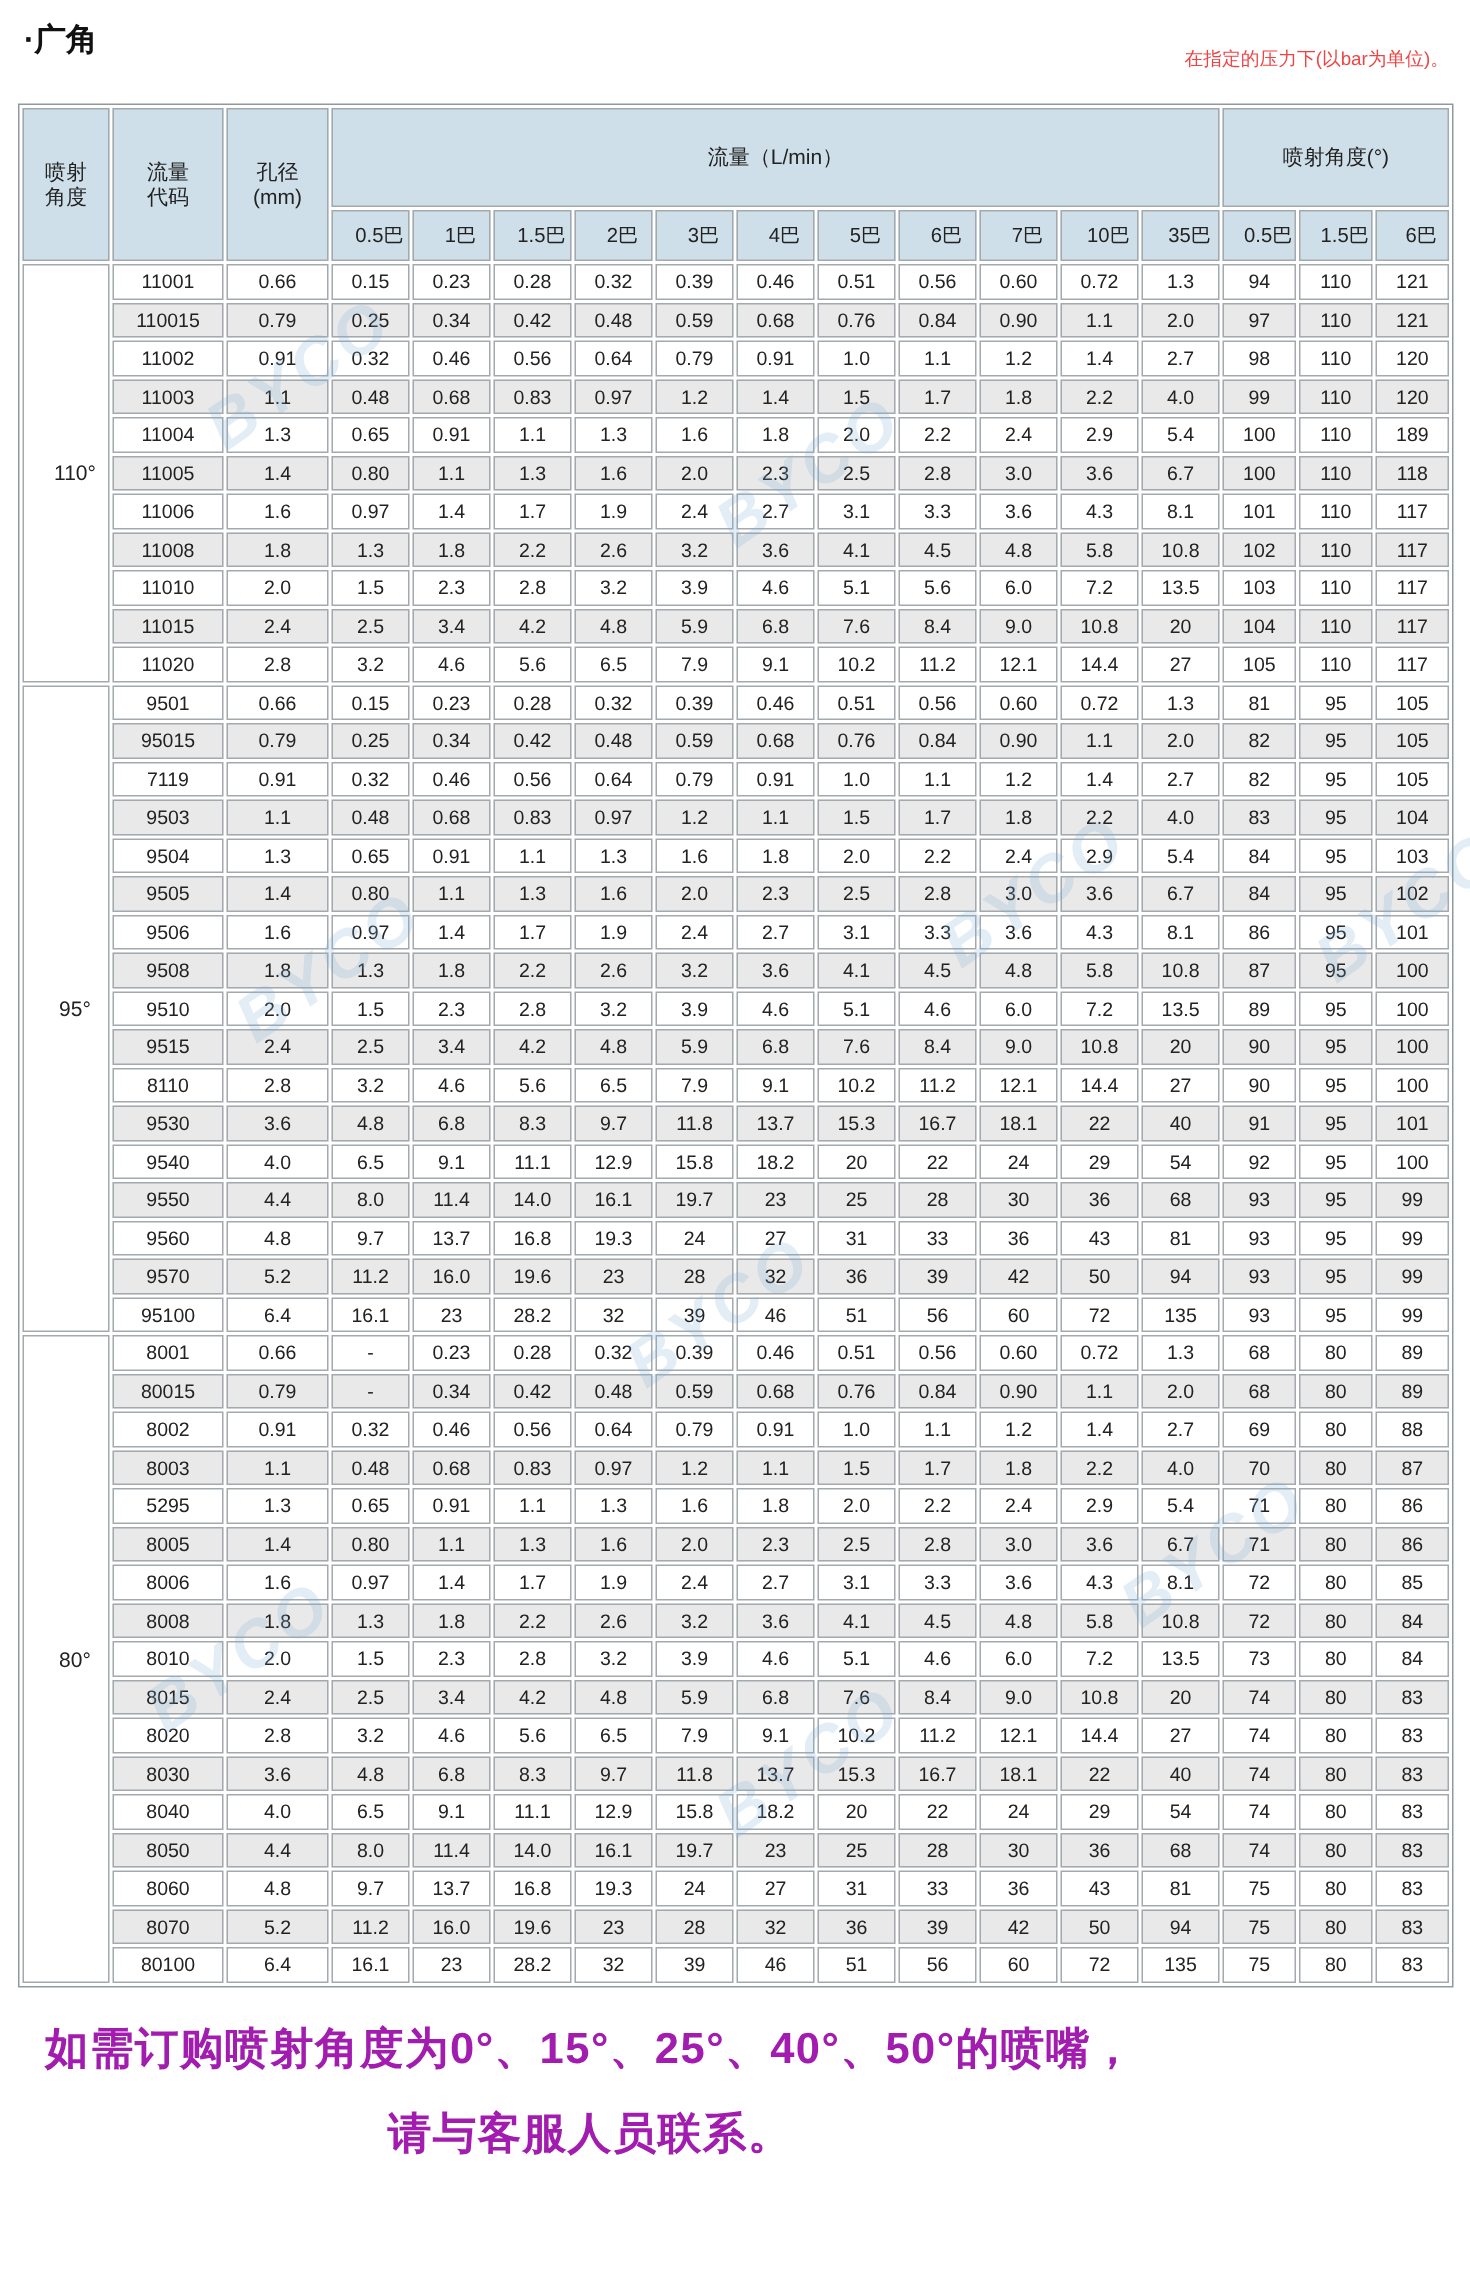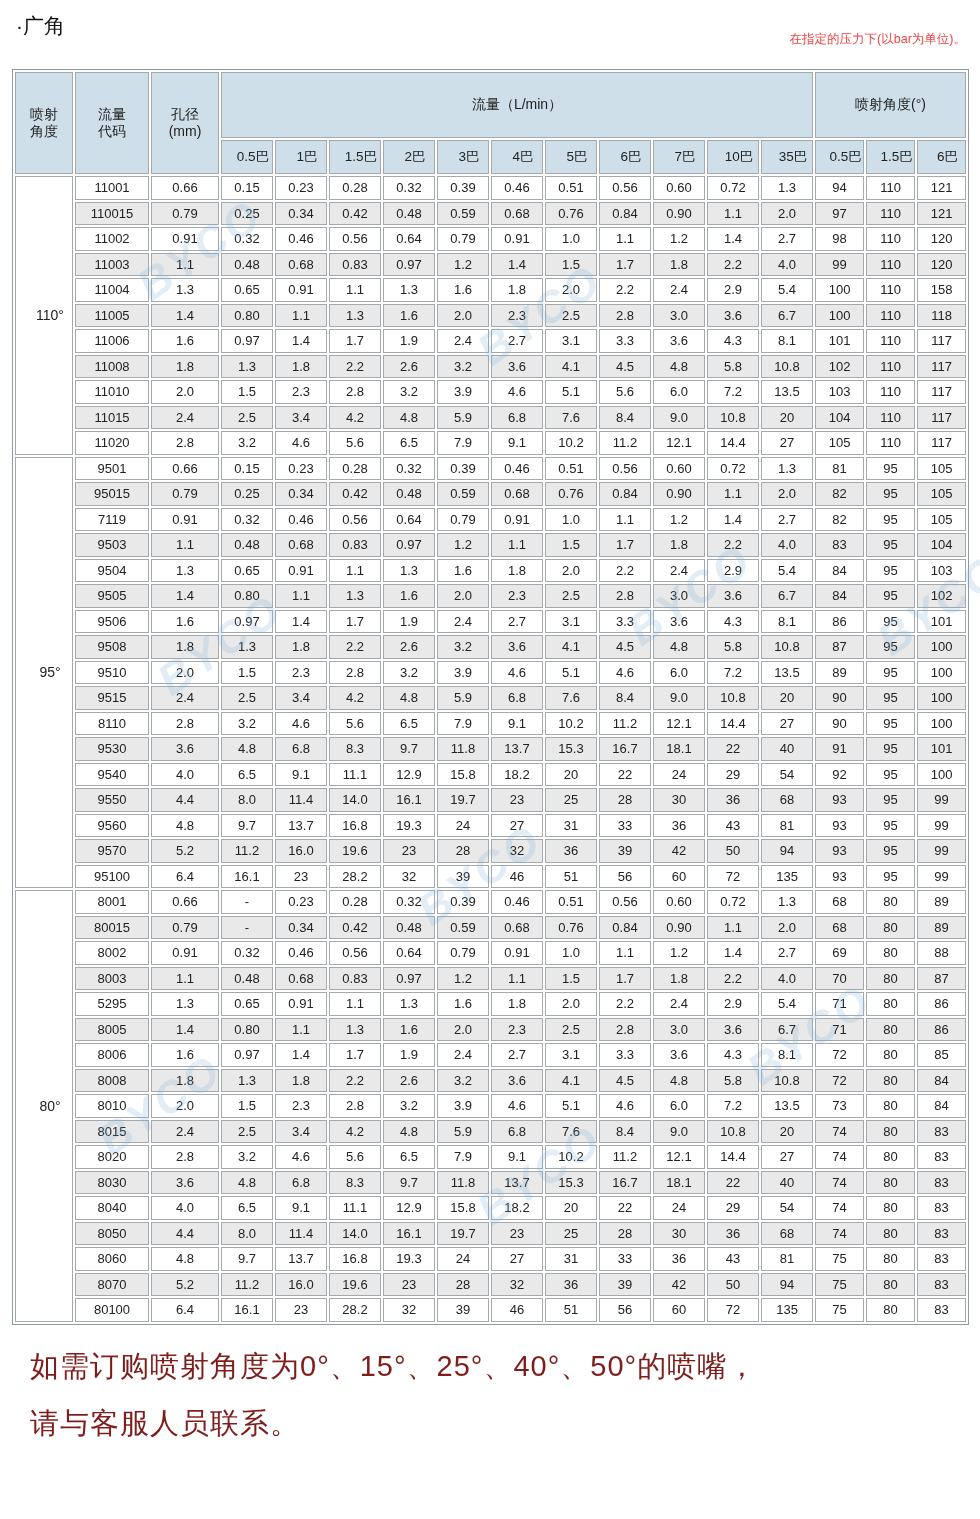--- a/index.html
+++ b/index.html
@@ -1,39 +1,39 @@
 <!DOCTYPE html>
 <html><head>
 <meta charset="utf-8">
 <style>
   html,body{margin:0;padding:0;background:#ffffff;}
   body{width:980px;height:1519px;font-family:"Liberation Sans","DejaVu Sans",sans-serif;color:#1a1a1a;position:relative;overflow:hidden;}
   .page{position:relative;width:980px;height:1519px;}
   .topbar{position:relative;height:57px;}
-  .title{position:absolute;left:16px;top:12px;font-size:21px;font-weight:normal;color:#111;}
+  .title{position:absolute;left:16px;top:12px;font-size:21px;font-weight:bold;color:#111;}
   .note{position:absolute;right:14px;top:31px;font-size:12.5px;color:#ef4444;}
   table.spec{
     margin:12px 12px;width:956px;table-layout:fixed;
     border-collapse:separate;border-spacing:2px;
     background:#ffffff;border:1px solid #8f9aa0;
   }
   table.spec th, table.spec td{
     border:1px solid #a3a9ad;text-align:center;vertical-align:middle;
     padding:0;overflow:hidden;
   }
   thead th{
     background:#cfdfe9;font-weight:normal;font-size:14px;color:#222;
     white-space:pre-line;line-height:1.25;
   }
   tr.hdr-top th{height:64px;}
   tr.hdr-sub th{height:32px;font-size:13.5px;padding-left:12px;}
   tbody td{font-size:13px;height:21.5px;color:#222;background:#ffffff;}
   tbody tr.even td{background:#e9e9e9;}
   tbody td.angle-cell{background:#ffffff;font-size:14px;padding-left:12px;}
-  .footer{position:absolute;left:30px;top:1338px;font-size:29px;color:#7f1d1d;line-height:57px;font-weight:normal;letter-spacing:1px;}
+  .footer{position:absolute;left:30px;top:1338px;font-size:29px;color:#a21caf;line-height:57px;font-weight:bold;letter-spacing:1px;text-align:center;}
   .wm{position:absolute;font-size:44px;font-weight:bold;font-style:italic;
       color:rgba(125,172,212,0.22);transform:rotate(-35deg);letter-spacing:3px;
       pointer-events:none;user-select:none;}
 </style>
 </head>
 <body>
 
 <div class="page">
 
   <div class="topbar">
@@ -172,21 +172,21 @@
           <td>1.3</td>
           <td>1.6</td>
           <td>1.8</td>
           <td>2.0</td>
           <td>2.2</td>
           <td>2.4</td>
           <td>2.9</td>
           <td>5.4</td>
           <td>100</td>
           <td>110</td>
-          <td>158</td>
+          <td>189</td>
         </tr>
         <tr class="even">
           <td>11005</td>
           <td>1.4</td>
           <td>0.80</td>
           <td>1.1</td>
           <td>1.3</td>
           <td>1.6</td>
           <td>2.0</td>
           <td>2.3</td>

